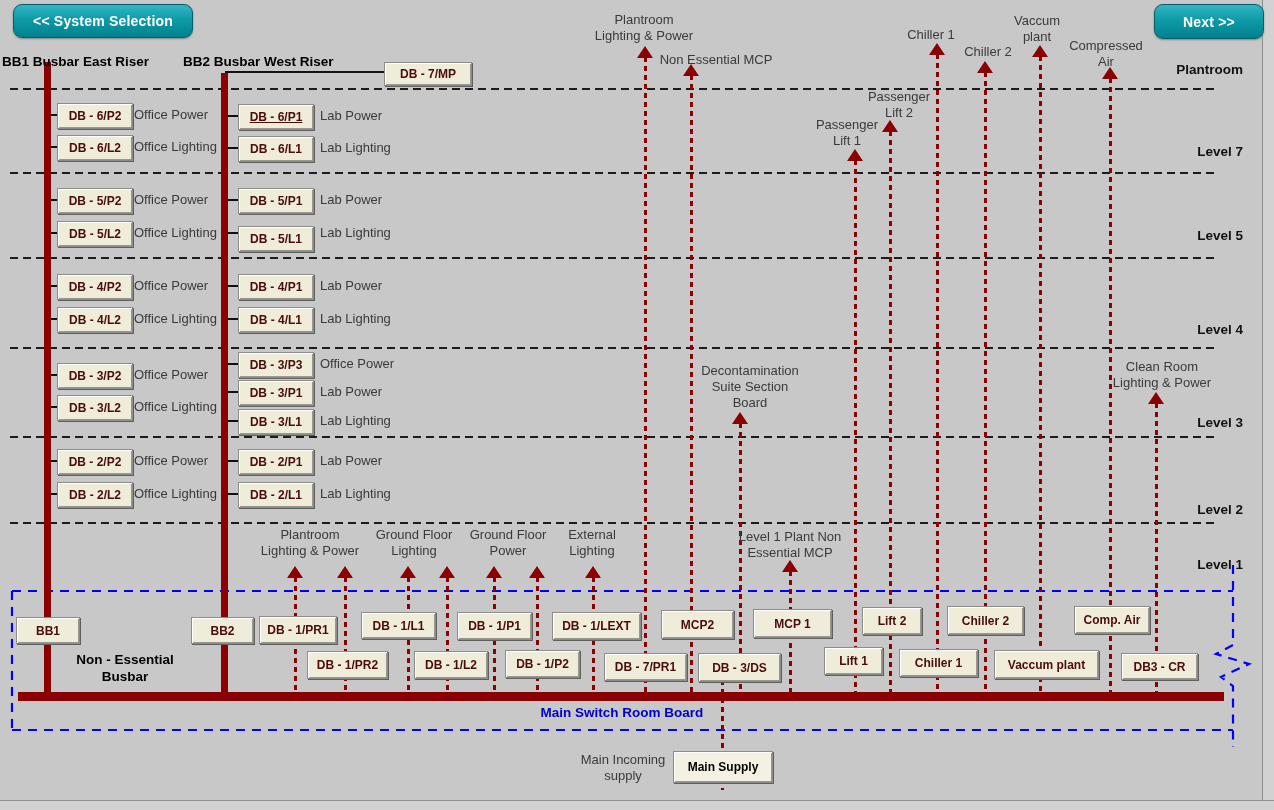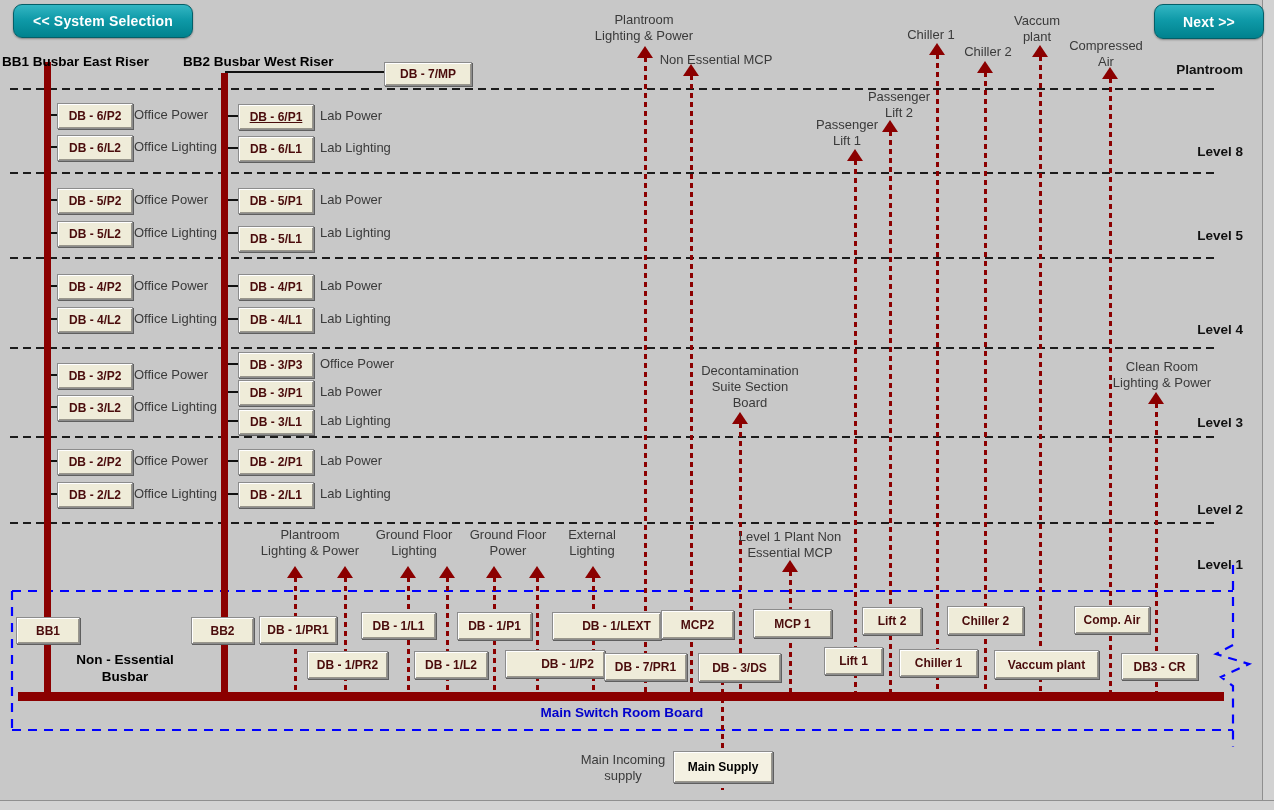--- a/index.html
+++ b/index.html
@@ -82,21 +82,21 @@
 Busbar</div>
   <div class="board-title">Main Switch Room Board</div>
   <div class="incoming" style="left:623px; top:752px;">Main Incoming
 supply</div>
   <div class="db-box main-supply" style="left:673px; top:751px; width:98px; height:30px;">Main Supply</div>
 
   <div class="edge-right"></div>
   <div class="edge-bottom"></div>
 <div class="level-label" style="top: 62px;">Plantroom</div>
     <div class="h-sep" style="top: 88px;"></div>
-    <div class="level-label" style="top: 144px;">Level 8</div>
+    <div class="level-label" style="top: 144px;">Level 7</div>
     <div class="h-sep" style="top: 172px;"></div>
     <div class="level-label" style="top: 228px;">Level 5</div>
     <div class="h-sep" style="top: 257px;"></div>
     <div class="level-label" style="top: 322px;">Level 4</div>
     <div class="h-sep" style="top: 347px;"></div>
     <div class="level-label" style="top: 415px;">Level 3</div>
     <div class="h-sep" style="top: 436px;"></div>
     <div class="level-label" style="top: 502px;">Level 2</div>
     <div class="h-sep" style="top: 522px;"></div>
     <div class="level-label" style="top: 557px;">Level 1</div>
@@ -161,29 +161,29 @@
     <div class="db-box" style="left: 238px; top: 449px; width: 74px; height: 24px;">DB - 2/P1</div>
     <div class="desc" style="left: 320px; top: 453px;">Lab Power</div>
     <div class="tick" style="left: 228px; top: 493px; width: 10px;"></div>
     <div class="db-box" style="left: 238px; top: 482px; width: 74px; height: 24px;">DB - 2/L1</div>
     <div class="desc" style="left: 320px; top: 486px;">Lab Lighting</div>
     <div class="db-box" style="left: 16px; top: 617px; width: 62px; height: 25px;">BB1</div>
     <div class="db-box" style="left: 191px; top: 617px; width: 61px; height: 25px;">BB2</div>
     <div class="db-box" style="left: 259px; top: 616px; width: 76px; height: 26px; text-align: right;">DB - 1/PR1</div>
     <div class="db-box" style="left: 361px; top: 612px; width: 73px; height: 25px;">DB - 1/L1</div>
     <div class="db-box" style="left: 457px; top: 612px; width: 73px; height: 26px;">DB - 1/P1</div>
-    <div class="db-box" style="left: 552px; top: 612px; width: 87px; height: 26px; padding-left: 20px;">DB - 1/LEXT</div>
+    <div class="db-box" style="left: 552px; top: 612px; width: 87px; height: 26px;">DB - 1/LEXT</div>
     <div class="db-box" style="left: 661px; top: 610px; width: 71px; height: 27px;">MCP2</div>
     <div class="db-box" style="left: 753px; top: 609px; width: 77px; height: 27px;">MCP 1</div>
     <div class="db-box" style="left: 862px; top: 607px; width: 58px; height: 26px;">Lift 2</div>
     <div class="db-box" style="left: 947px; top: 606px; width: 75px; height: 27px;">Chiller 2</div>
     <div class="db-box" style="left: 1074px; top: 606px; width: 74px; height: 26px;">Comp. Air</div>
     <div class="db-box" style="left: 307px; top: 651px; width: 79px; height: 26px;">DB - 1/PR2</div>
     <div class="db-box" style="left: 414px; top: 651px; width: 72px; height: 26px;">DB - 1/L2</div>
-    <div class="db-box" style="left: 505px; top: 650px; width: 73px; height: 26px; padding-left: 25px;">DB - 1/P2</div>
+    <div class="db-box" style="left: 505px; top: 650px; width: 73px; height: 26px;">DB - 1/P2</div>
     <div class="db-box" style="left: 604px; top: 653px; width: 81px; height: 26px;">DB - 7/PR1</div>
     <div class="db-box" style="left: 698px; top: 653px; width: 81px; height: 27px;">DB - 3/DS</div>
     <div class="db-box" style="left: 824px; top: 647px; width: 57px; height: 26px;">Lift 1</div>
     <div class="db-box" style="left: 899px; top: 649px; width: 77px; height: 26px;">Chiller 1</div>
     <div class="db-box" style="left: 994px; top: 650px; width: 103px; height: 27px;">Vaccum plant</div>
     <div class="db-box" style="left: 1121px; top: 653px; width: 75px; height: 25px;">DB3 - CR</div>
     <div class="v-dash" style="left: 294px; top: 577px; height: 115px;"></div>
     <div class="arrow-head" style="left: 287px; top: 566px;"></div>
     <div class="v-dash" style="left: 344px; top: 577px; height: 115px;"></div>
     <div class="arrow-head" style="left: 337px; top: 566px;"></div>

